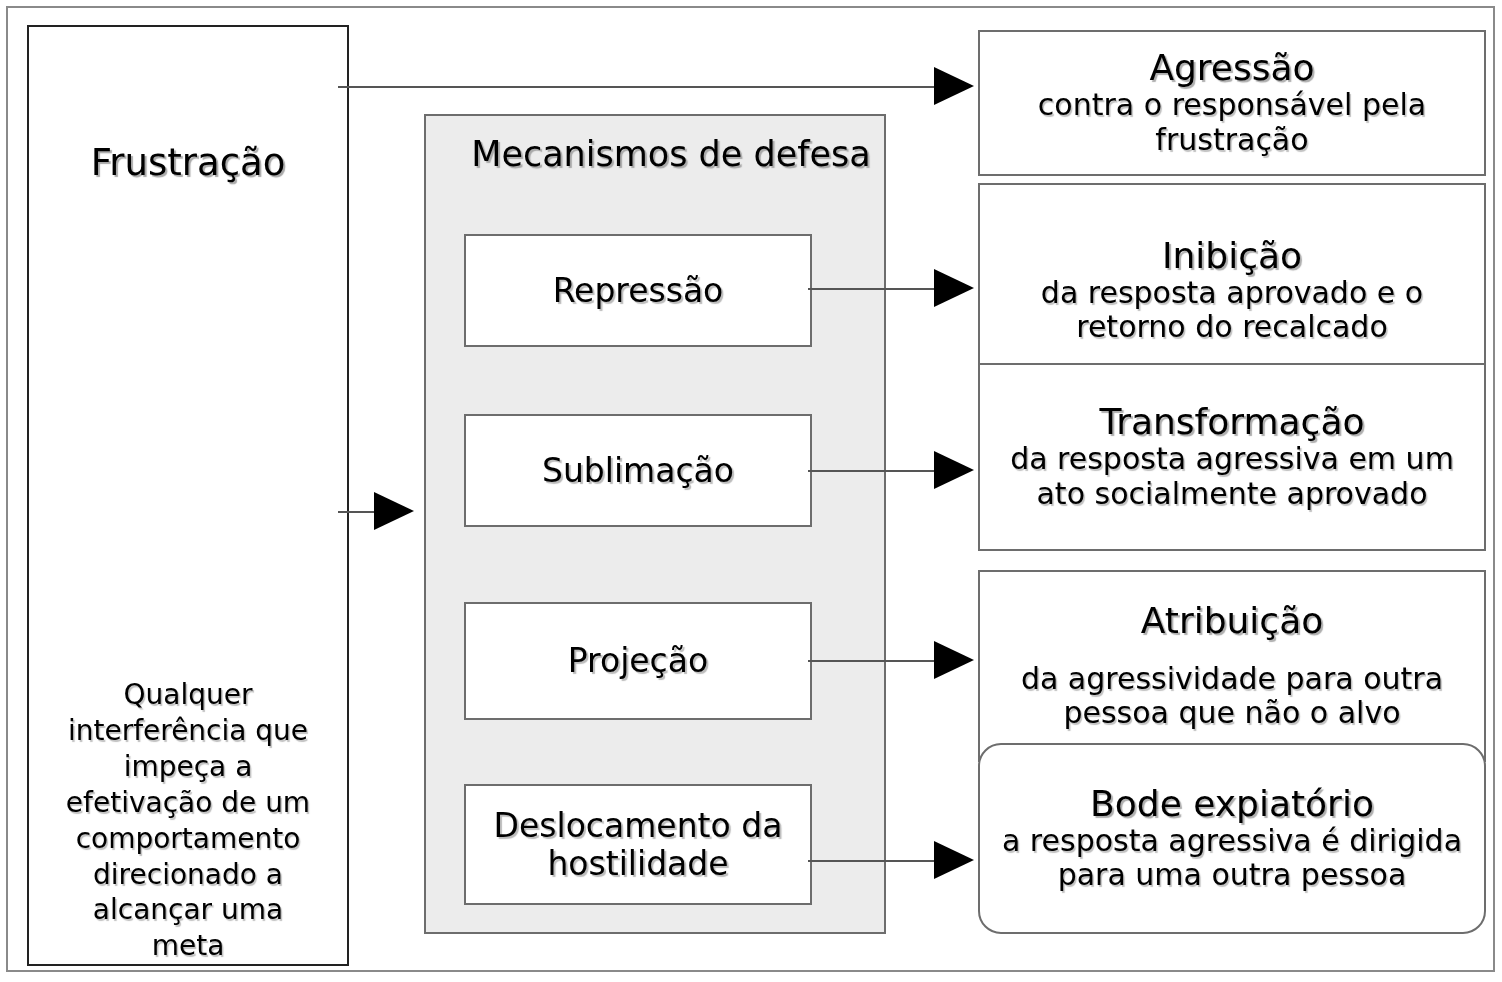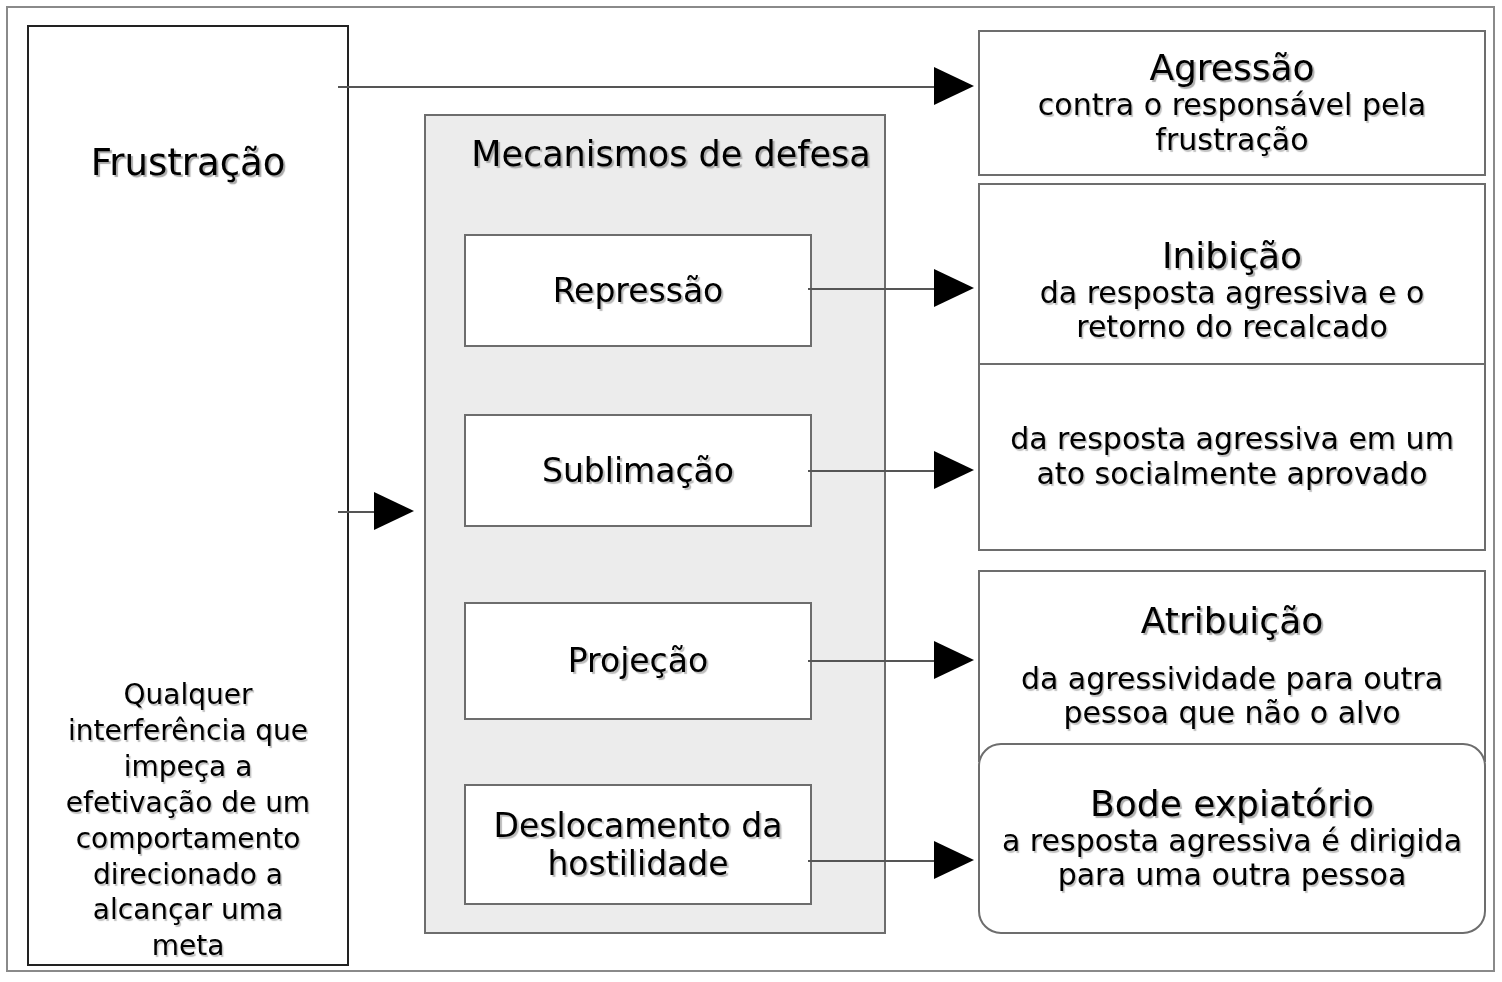--- a/index.html
+++ b/index.html
@@ -167,23 +167,24 @@
     <div class="mech-box" id="mech-2">Projeção</div>
     <div class="mech-box" id="mech-3">Deslocamento da hostilidade</div>
   </div>
 
   <div class="out-box" id="out-0">
     <div class="out-title">Agressão</div>
     <div class="out-desc">contra o responsável pela frustração</div>
   </div>
   <div class="out-box" id="out-1">
     <div class="out-title">Inibição</div>
-    <div class="out-desc">da resposta agressiva e o retorno do recalcado</div>
+    <div class="out-desc">da resposta aprovado e o retorno do recalcado</div>
   </div>
   <div class="out-box" id="out-2">
+    <div class="out-title">Transformação</div>
     <div class="out-desc">da resposta agressiva em um ato socialmente aprovado</div>
   </div>
   <div class="out-box" id="out-3">
     <div class="out-title">Atribuição</div>
     <div class="out-desc">da agressividade para outra pessoa que não o alvo</div>
   </div>
   <div class="out-box" id="out-4">
     <div class="out-title">Bode expiatório</div>
     <div class="out-desc">a resposta agressiva é dirigida para uma outra pessoa</div>
   </div>

